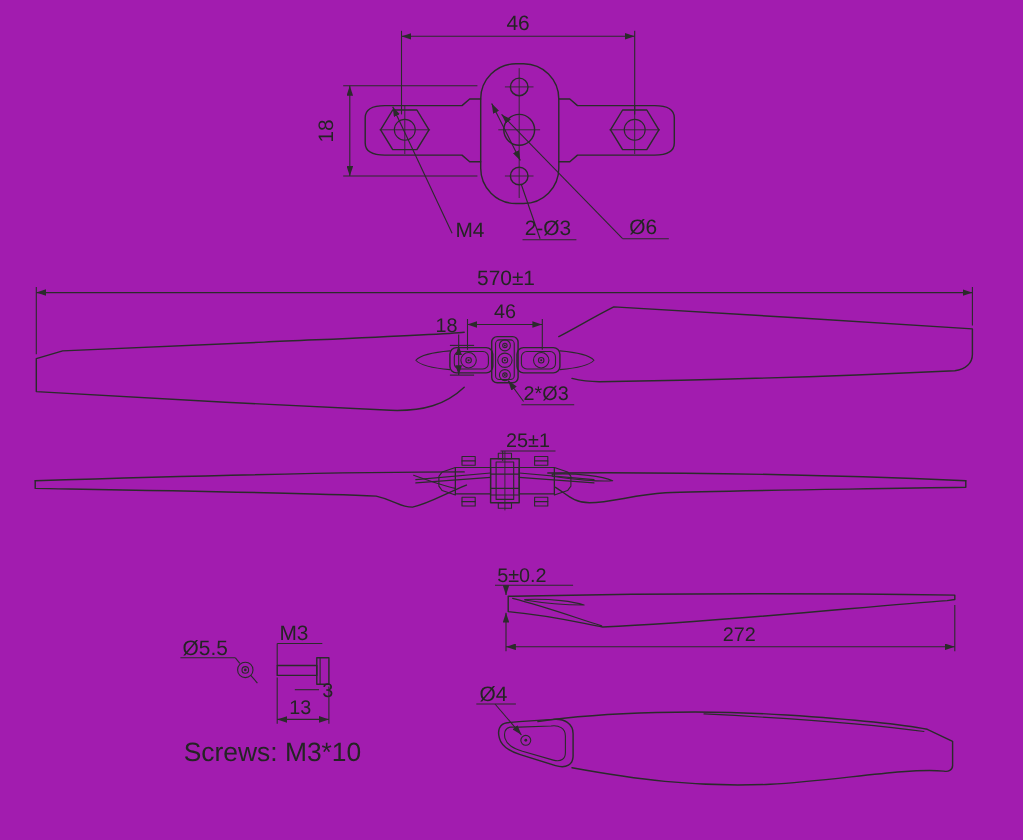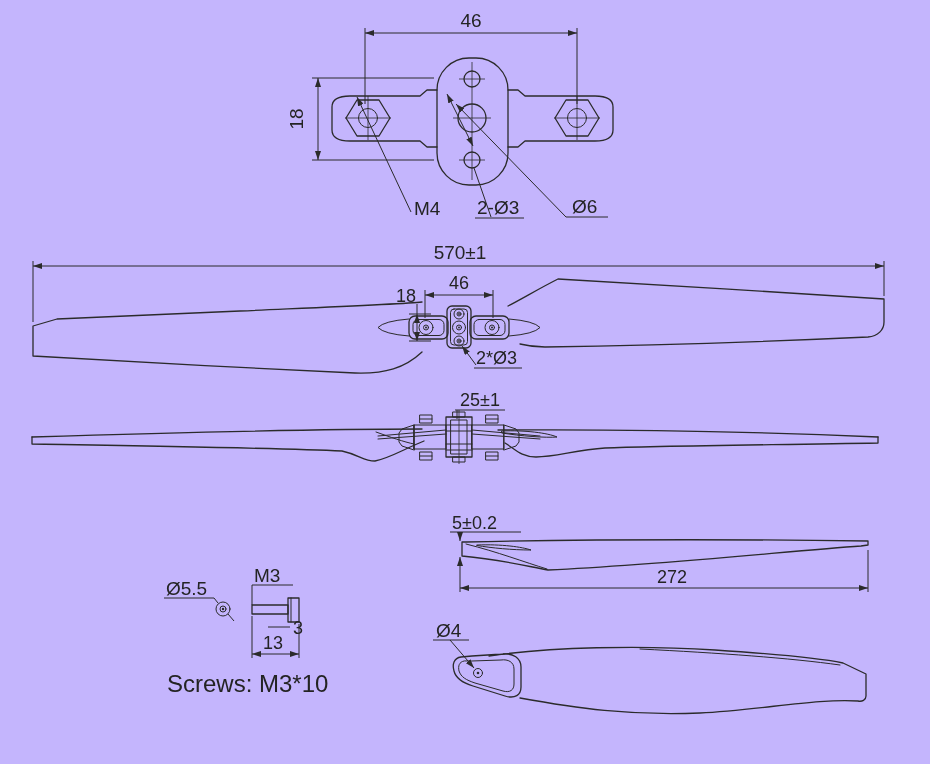--- a/index.html
+++ b/index.html
@@ -1,16 +1,16 @@
 <!DOCTYPE html>
 <html><head>
 <meta charset="utf-8">
 <style>
   html,body{margin:0;padding:0;background:#ffffff;}
-  .canvas{position:relative;width:930px;height:764px;background:#c4b5fd;overflow:hidden;
+  .canvas{position:relative;width:930px;height:764px;background:#a21caf;overflow:hidden;
           font-family:"Liberation Sans", sans-serif;}
   svg{display:block;}
   .ln  {fill:none;stroke:#2b2b2b;stroke-width:1.3;stroke-linejoin:round;stroke-linecap:round;}
   .ln2 {fill:none;stroke:#2b2b2b;stroke-width:1;stroke-linejoin:round;stroke-linecap:round;}
   .dim {fill:none;stroke:#2b2b2b;stroke-width:1;}
   .cl  {fill:none;stroke:#2b2b2b;stroke-width:0.8;}
   .dot {fill:#2b2b2b;stroke:none;}
   text {fill:#242424;font-family:"Liberation Sans", sans-serif;}
   .t18{font-size:18px;} .t19{font-size:19px;} .t24{font-size:24px;}
   .mid{text-anchor:middle;}

